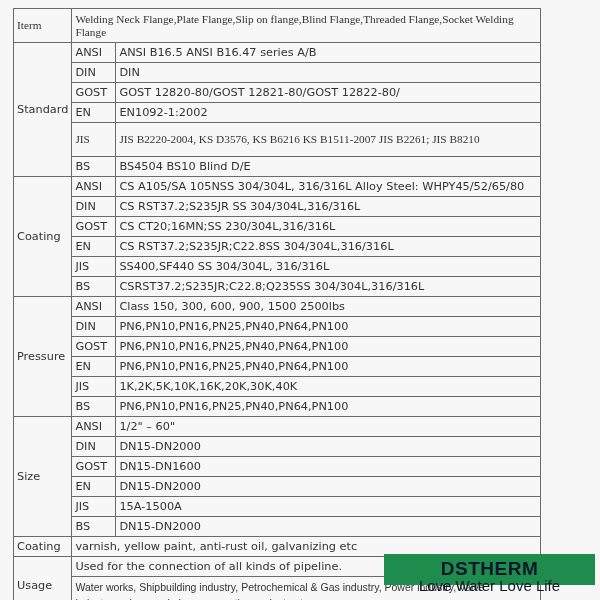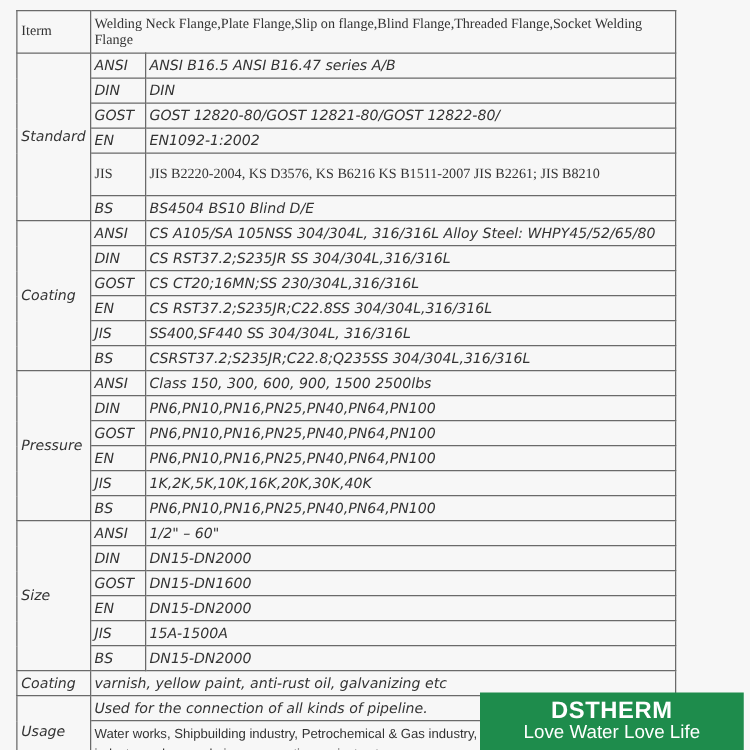--- a/index.html
+++ b/index.html
@@ -11,26 +11,26 @@
     position:absolute; left:13px; top:8px; width:528px;
     border-collapse:collapse; font-size:11.3px; line-height:13px;
     background:#f7f7f7;
   }
   table.spec td {
     border:1px solid #6a6a6a; padding:2px 3px; vertical-align:middle;
     white-space:normal;
   }
   td.cat { width:51px; }
   td.std { width:37px; }
-  tr.r19 td { height:15px;font-style:italic; }
+  tr.r19 td { height:15px; }
   tr.two td { height:29px;font-family:Liberation Serif, serif; }
   td.usage2 { font-family:"Liberation Sans", sans-serif; font-size:10.5px; line-height:16px; }
   .banner {
-    position:absolute; left:384px; top:554px; width:211px; height:47px;
-    background:#1e8c4c; color:#ffffff; text-align:center;
+    position:absolute; left:384px; top:554px; width:211px; height:31px;
+    background:#1e8c4c; color:#0f172a; text-align:center;
   }
   .banner .brand {
     font-family:"Liberation Sans", sans-serif; font-weight:bold; font-size:19px;
     letter-spacing:0.5px; margin-top:4px; line-height:22px;
   }
   .banner .tag {
     font-family:Liberation Sans, sans-serif; font-size:15px; line-height:12px;
   }
 </style>
 </head>

